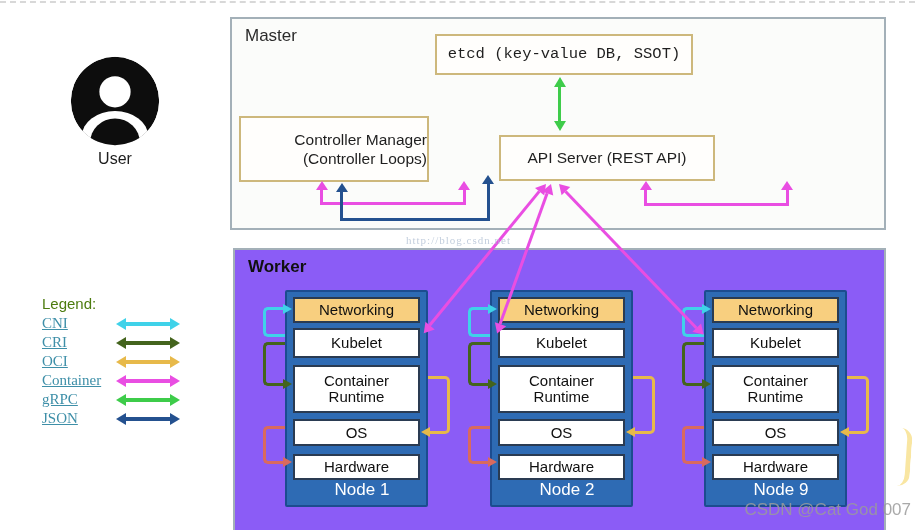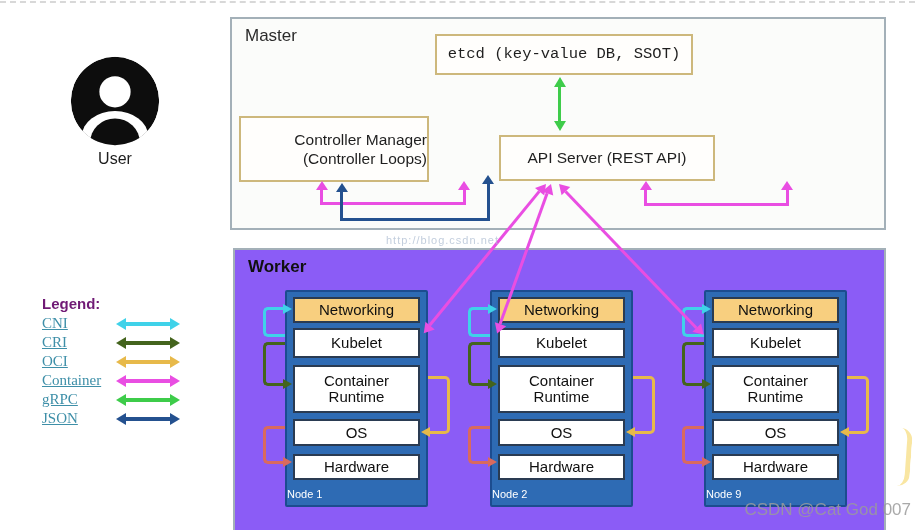--- a/index.html
+++ b/index.html
@@ -21,31 +21,31 @@
           align-items:center;justify-content:center;line-height:1.25;}
   .tanbox.leftalign{align-items:flex-end;padding-left:12px;}
 
   
   .node{position:absolute;width:143px;height:217px;background:#2e6bb4;
         border:2px solid #1c4c8f;border-radius:2px;box-sizing:border-box;}
   .layer{position:absolute;left:6px;right:6px;background:#ffffff;border:2px solid #2a3b52;
          box-sizing:border-box;display:flex;align-items:center;justify-content:center;
          font-size:15px;color:#101010;text-align:center;line-height:1.05;}
   .layer.net{background:#f8cf7f;}
-  .nodename{position:absolute;left:0;right:0;bottom:5px;
-            color:#ffffff;font-size:11px;}
+  .nodename{position:absolute;left:11px;right:0;bottom:5px;text-align:center;
+            color:#ffffff;font-size:17px;}
 
   
   .user-wrap{position:absolute;left:69px;top:55px;width:92px;text-align:center;}
   .user-label{position:absolute;left:69px;top:150px;width:92px;text-align:center;
               font-size:16px;color:#1d1d1d;}
 
   
   .legend{position:absolute;left:42px;top:295px;}
-  .legend-title{font-size:15px;font-weight:bold;color:#701a75;margin-bottom:2px;}
+  .legend-title{font-size:15px;font-weight:normal;color:#4d7c0f;margin-bottom:2px;}
   .legend-row{display:flex;align-items:center;height:19px;}
   .legend-label{width:74px;font-size:15px;color:#3e8fa8;text-decoration:underline;font-family:Liberation Serif, serif;}
 
   
   .arr{display:flex;align-items:center;height:14px;}
   .arr .hl{width:0;height:0;border-top:6px solid transparent;border-bottom:6px solid transparent;
            border-right:10px solid currentColor;}
   .arr .bar{flex:1;height:4px;background:currentColor;}
   .arr .hr{width:0;height:0;border-top:6px solid transparent;border-bottom:6px solid transparent;
            border-left:10px solid currentColor;}
@@ -67,22 +67,22 @@
   .loop.left{border-right:none;border-radius:5px 0 0 5px;}
   .loop.right{border-left:none;border-radius:0 5px 5px 0;}
   .tip-r{position:absolute;width:0;height:0;border-top:5px solid transparent;
          border-bottom:5px solid transparent;border-left:9px solid currentColor;right:-7px;}
   .tip-l{position:absolute;width:0;height:0;border-top:5px solid transparent;
          border-bottom:5px solid transparent;border-right:9px solid currentColor;left:-7px;}
   .tip-r.top,.tip-l.top{top:-6px;}
   .tip-r.bot,.tip-l.bot{bottom:-6px;}
 
   
-  .wm-mid{position:absolute;left:386px;top:234px;font-size:11px;color:#aebdd2;opacity:.75;
-          letter-spacing:1px;}
+  .wm-mid{position:absolute;left:406px;top:234px;font-size:11px;color:#aebdd2;opacity:.75;
+          letter-spacing:1px;font-family:Liberation Serif, serif;}
   .wm-bottom{position:absolute;right:4px;top:500px;font-size:17px;color:#9b9b9b;opacity:.85;}
   .yellow-mark{position:absolute;right:4px;top:428px;width:12px;height:58px;
                border-right:5px solid rgba(244,205,70,.5);border-radius:0 12px 12px 0;
                transform:rotate(4deg);}
 </style>
 </head>
 <body>
 
 <div class="canvas">
 

